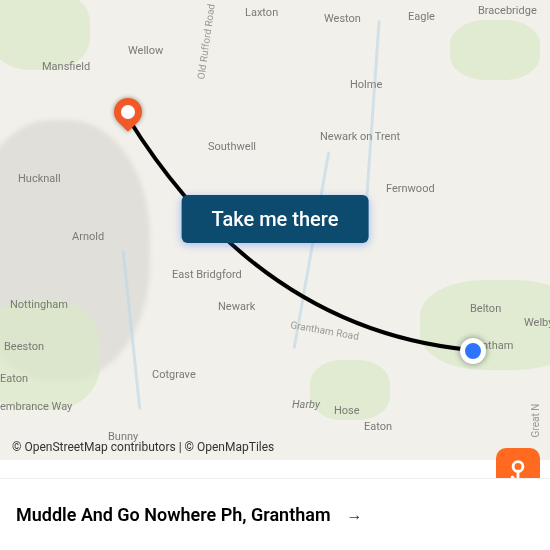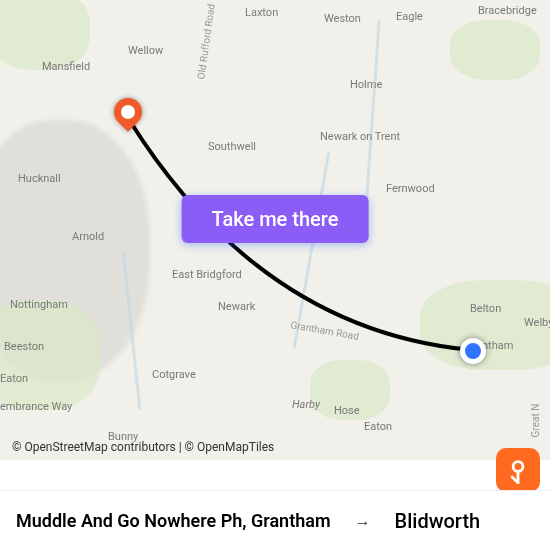--- a/index.html
+++ b/index.html
@@ -79,47 +79,47 @@
     top: 7px; left: 7px;
     width: 14px; height: 14px;
     background: #fff;
     border-radius: 50%;
   }
 
   .cta {
     position: absolute;
     top: 195px; left: 50%;
     transform: translateX(-50%);
-    background: #8b5cf6;
+    background: #0c4a6e;
     color: #fff;
     font-size: 20px;
     font-weight: 500;
     padding: 12px 30px;
     border-radius: 6px;
     box-shadow: 0 2px 8px rgba(47,116,255,.4);
     cursor: pointer;
   }
 
   .attribution {
     position: absolute;
     left: 12px;
     top: 440px;
     font-size: 12px;
     color: #333;
   }
 
   .route-bar {
     position: absolute;
     left: 0; right: 0; bottom: 0;
-    height: 60px;
+    height: 72px;
     background: #fff;
     display: flex;
     align-items: center;
     padding: 0 16px;
-    gap: 24px;
+    gap: 16px;
     border-top: 1px solid #eee;
   }
   .route-origin {
     font-size: 18px;
     font-weight: 600;
     color: #000;
     white-space: nowrap;
   }
   .route-arrow {
     font-size: 16px;
@@ -154,21 +154,21 @@
   <div class="g g4"></div>
     <div class="g g5"></div>
   <div class="river r1"></div>
     <div class="river r2"></div>
     <div class="river r3"></div>
 
   <div id="place-labels">
       <div class="place-label" style="left: 42px; top: 60px;">Mansfield</div>
       <div class="place-label" style="left: 245px; top: 6px;">Laxton</div>
       <div class="place-label" style="left: 324px; top: 12px;">Weston</div>
-      <div class="place-label" style="left: 396px; top: 10px;">Eagle</div>
+      <div class="place-label" style="left: 408px; top: 10px;">Eagle</div>
       <div class="place-label" style="left: 478px; top: 4px;">Bracebridge</div>
       <div class="place-label" style="left: 128px; top: 44px;">Wellow</div>
       <div class="place-label" style="left: 350px; top: 78px; text-align: right;">Holme</div>
       <div class="place-label" style="left: 208px; top: 140px;">Southwell</div>
       <div class="place-label" style="left: 320px; top: 130px;">Newark on Trent</div>
       <div class="place-label" style="left: 386px; top: 182px;">Fernwood</div>
       <div class="place-label" style="left: 18px; top: 172px;">Hucknall</div>
       <div class="place-label" style="left: 72px; top: 230px; text-align: right;">Arnold</div>
       <div class="place-label" style="left: 172px; top: 268px;">East Bridgford</div>
       <div class="place-label" style="left: 10px; top: 298px;">Nottingham</div>
@@ -210,14 +210,13 @@
   <svg viewBox="0 0 24 24" fill="none">
     <circle cx="12" cy="9" r="4.2" stroke="#fff" stroke-width="2.4"></circle>
     <path d="M12 13 L12 23" stroke="#fff" stroke-width="2.4" stroke-linecap="round"></path>
     <path d="M12 23 L7 18" stroke="#fff" stroke-width="2.4" stroke-linecap="round"></path>
   </svg>
 </div>
 
 <div class="route-bar">
   <span class="route-origin">Muddle And Go Nowhere Ph, Grantham</span>
   <span class="route-arrow">→</span>
-  <span class="route-dest">Blidworth</span>
 </div>
 
 </body></html>

